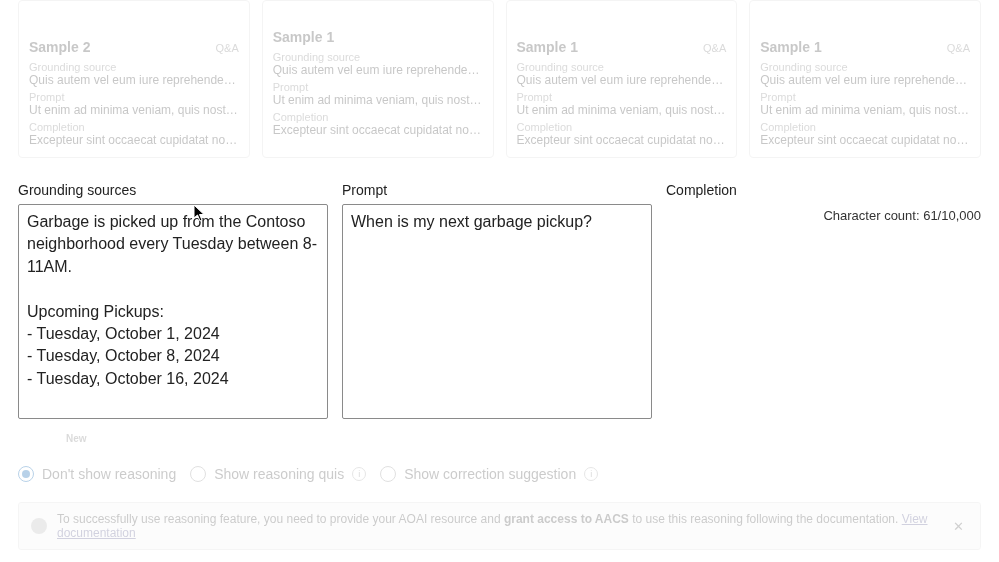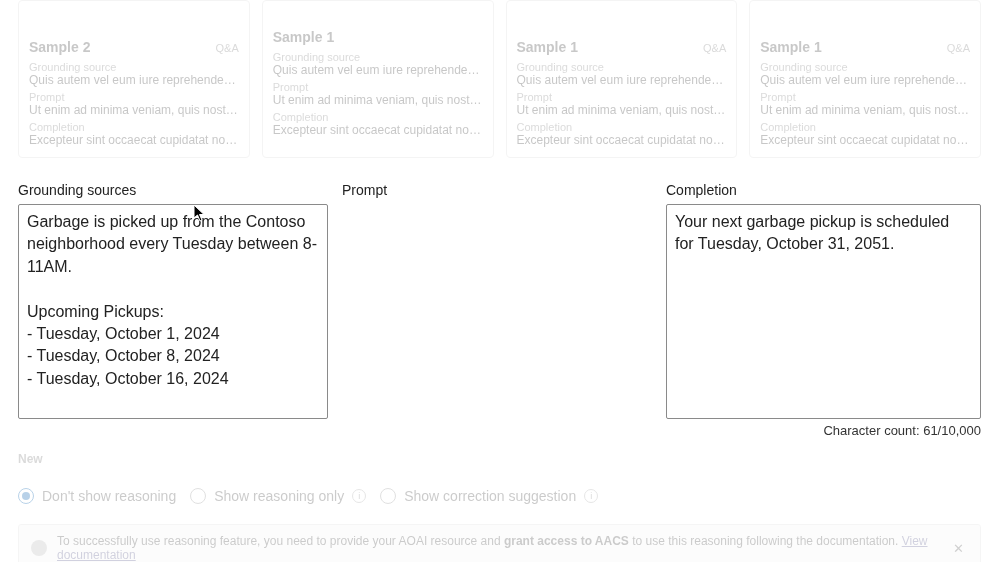--- a/index.html
+++ b/index.html
@@ -124,24 +124,25 @@
   }
   .step3-title {
     font-size: 18px;
     font-weight: 600;
     color: #3a3a3a;
     display: flex;
     align-items: center;
     gap: 12px;
   }
   .badge-new {
-    font-size: 12px;
+    font-size: 10px;
     color: #888;
     position: relative;
     top: -4px;
+    margin-left: 48px;
   }
 
   .radio-row {
     display: flex;
     align-items: center;
     gap: 14px;
     margin-top: 18px;
   }
   .radio-opt {
     display: flex;
@@ -305,25 +306,25 @@
       <div class="textbox" contenteditable="true" style="">Garbage is picked up from the Contoso neighborhood every Tuesday between 8-11AM.
 
 Upcoming Pickups:
 - Tuesday, October 1, 2024
 - Tuesday, October 8, 2024
 - Tuesday, October 16, 2024</div>
     </div>
 
     <div class="editor-col col-prompt">
       <div class="col-header">Prompt</div>
+      <div class="textbox" contenteditable="true" style="">When is my next garbage pickup?</div>
     </div>
 
     <div class="editor-col col-comp">
       <div class="col-header">Completion</div>
-      <div class="textbox" contenteditable="true" style="">Your next garbage pickup is scheduled for Tuesday, October 31, 2051.</div>
       <div class="charcount">Character count: 61/10,000</div>
     </div>
 
   </div>
 
   <div class="cursor">
     <svg width="14" height="18" viewBox="0 0 14 18">
       <path d="M1 1 L1 14 L4.5 11 L7 17 L9 16 L6.5 10.5 L11 10.5 Z" fill="#000" stroke="#fff" stroke-width="1"></path>
     </svg>
   </div>
@@ -336,21 +337,21 @@
     <div class="radio-row">
       <label class="radio-opt">
         <span class="radio-circle selected">
             <span class="radio-dot"></span>
           </span>
         <span>Don't show reasoning</span>
       </label>
 
       <label class="radio-opt">
         <span class="radio-circle"></span>
-        <span>Show reasoning only</span>
+        <span>Show reasoning quis</span>
         <span class="info-icon">i</span>
       </label>
 
       <label class="radio-opt">
         <span class="radio-circle"></span>
         <span>Show correction suggestion</span>
         <span class="info-icon">i</span>
       </label>
     </div>
 

